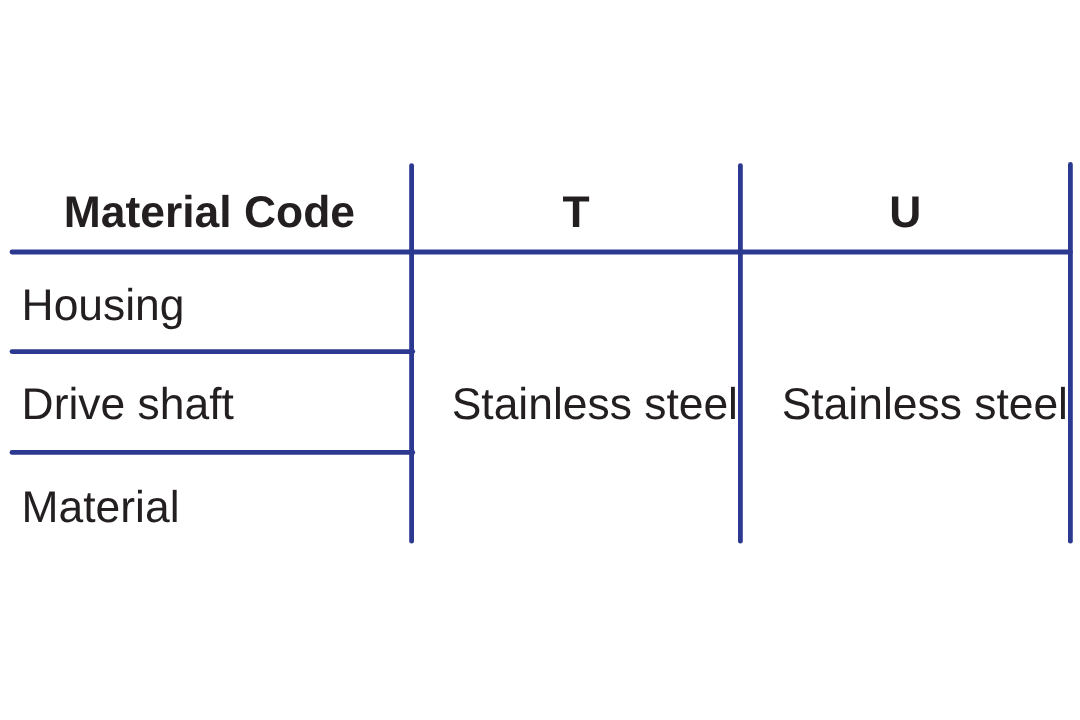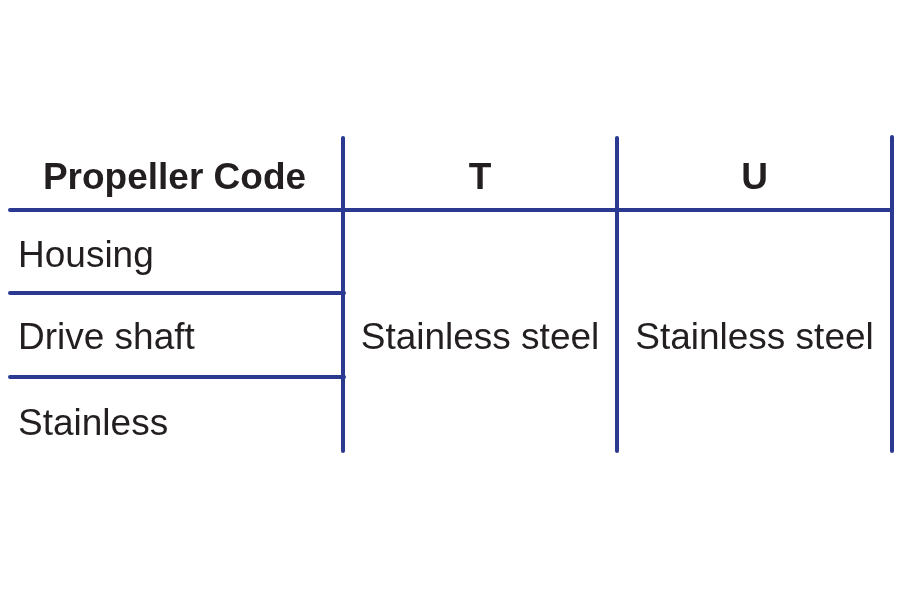--- a/index.html
+++ b/index.html
@@ -39,44 +39,44 @@
     position: absolute;
     display: flex;
     align-items: center;
     font-size: 37px;
     white-space: nowrap;
   }
   .merged-cell {
     position: absolute;
     display: flex;
     flex-direction: column;
-    align-items: center;
+    align-items: flex-end;
     justify-content: center;
     text-align: center;
     font-size: 37px;
     line-height: 1.2;
     white-space: nowrap;
   }
 </style>
 </head>
 <body>
 
 <div class="canvas" style="color: rgb(35, 31, 32);">
 
-  <div class="header-cell" style="left:8px; top:142px; width:333px; height:70px;">Propeller Code</div>
+  <div class="header-cell" style="left:8px; top:142px; width:333px; height:70px;">Material Code</div>
 
   <div class="header-cell" style="left:345px; top:142px; width:270px; height:70px;">T</div>
 
   <div class="header-cell" style="left:619px; top:142px; width:271px; height:70px;">U</div>
 
   <div class="row-label" style="left:18px; top:297px; height:80px;">Drive shaft</div>
 
   <div class="row-label" style="left:18px; top:215px; height:80px;">Housing</div>
 
-  <div class="row-label" style="left:18px; top:381px; height:84px;">Stainless</div>
+  <div class="row-label" style="left:18px; top:381px; height:84px;">Material</div>
 
   <div class="merged-cell" style="left:345px; top:215px; width:270px; height:244px;">
     <span>Stainless steel</span>
   </div>
 
   <div class="merged-cell" style="left:619px; top:215px; width:271px; height:244px;">
     <span>Stainless steel</span>
   </div>
 
   <div class="hline" style="left: 8px; top: 208px; width: 886px; background: rgb(43, 57, 144);"></div>

